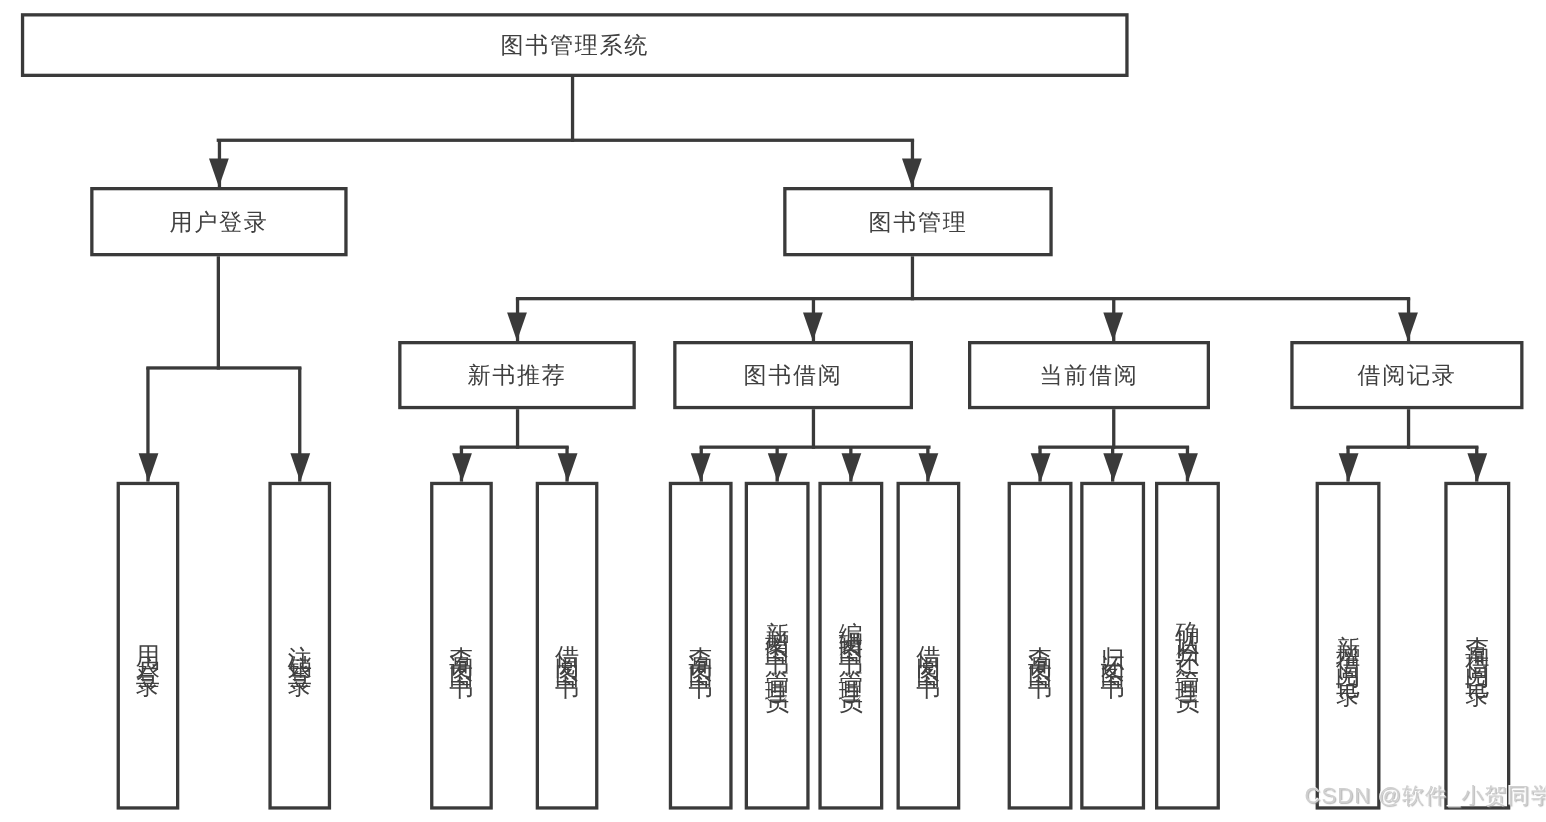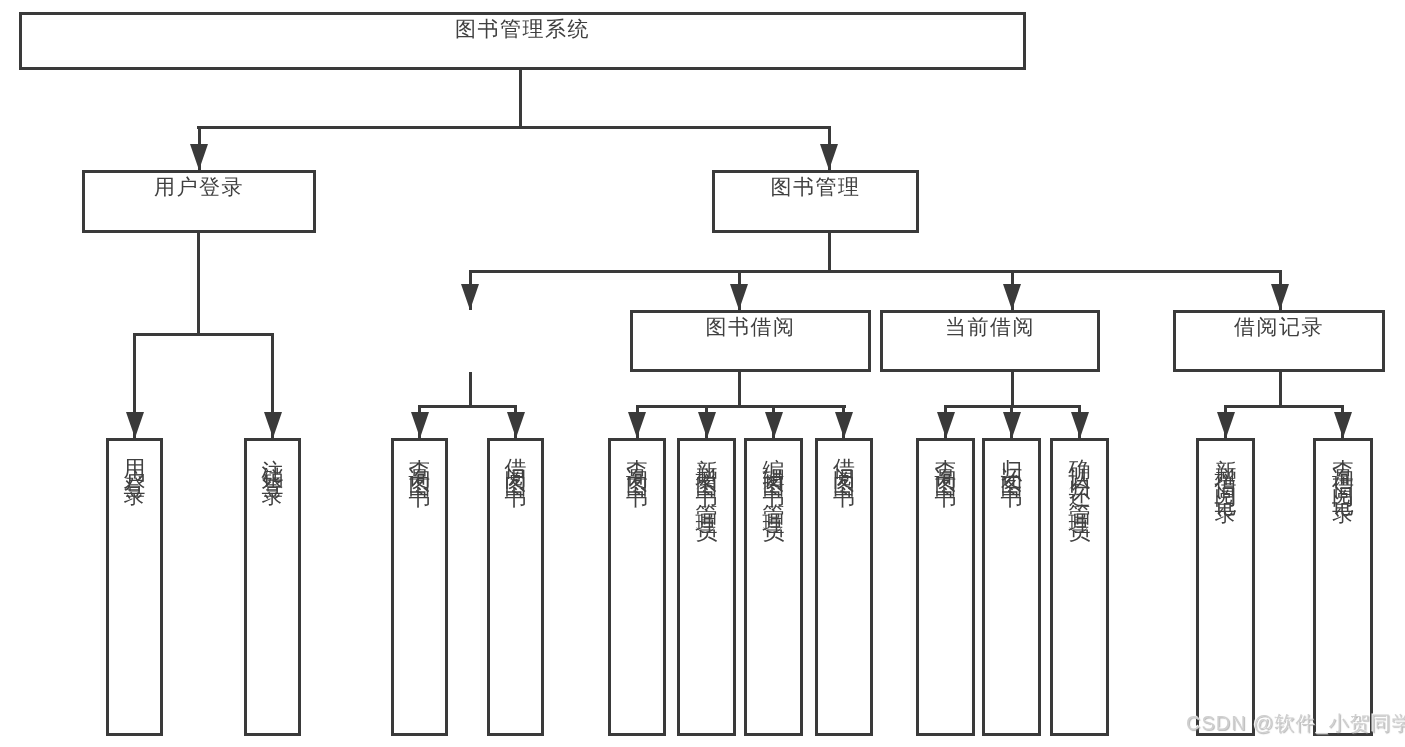--- a/index.html
+++ b/index.html
@@ -14,21 +14,21 @@
   .canvas{
     position:relative;
     width:1405px;height:747px;
     background:#ffffff;
     overflow:hidden;
   }
   .node{
     position:absolute;
     background:#ffffff;
     border:3px solid var(--line);
-    display:flex;justify-content:center;
+    display:flex;align-items:center;justify-content:center;
     color:var(--text);
   }
   .node.h span{
     font-size:21px;
     letter-spacing:1.5px;
     white-space:nowrap;
   }
   .node.v span{
     writing-mode:vertical-lr;
     text-orientation:mixed;
@@ -67,21 +67,21 @@
   <div class="vline" style="left:519px;top:70px;height:59px"></div>
   <div class="hline" style="left:197px;top:126px;width:634px"></div>
   <div class="vline" style="left:198px;top:127px;height:43px"></div>
   <div class="tri" style="left:190px;top:144px"></div>
   <div class="vline" style="left:828px;top:127px;height:43px"></div>
   <div class="tri" style="left:820px;top:144px"></div>
 
   <div class="node h" style="left:82px;top:170px;width:234px;height:63px">
     <span>用户登录</span>
   </div>
-  <div class="node h" style="left:712px;top:170px;width:207px;height:63px">
+  <div class="node h" style="left:712px;top:170px;width:245px;height:63px">
     <span>图书管理</span>
   </div>
 
   <div class="vline" style="left:197px;top:233px;height:103px"></div>
   <div class="hline" style="left:133px;top:333px;width:141px"></div>
   <div class="vline" style="left:133px;top:334px;height:104px"></div>
   <div class="tri" style="left:126px;top:412px"></div>
   <div class="vline" style="left:271px;top:334px;height:104px"></div>
   <div class="tri" style="left:264px;top:412px"></div>
 
@@ -89,21 +89,24 @@
   <div class="hline" style="left:469px;top:270px;width:813px"></div>
   <div class="vline" style="left:469px;top:271px;height:39px"></div>
   <div class="tri" style="left:461px;top:284px"></div>
   <div class="vline" style="left:738px;top:271px;height:39px"></div>
   <div class="tri" style="left:730px;top:284px"></div>
   <div class="vline" style="left:1011px;top:271px;height:39px"></div>
   <div class="tri" style="left:1003px;top:284px"></div>
   <div class="vline" style="left:1279px;top:271px;height:39px"></div>
   <div class="tri" style="left:1271px;top:284px"></div>
 
-  <div class="node h" style="left:630px;top:310px;width:241px;height:62px">
+  <div class="node h" style="left:362px;top:310px;width:216px;height:62px">
+    <span>新书推荐</span>
+  </div>
+  <div class="node h" style="left:612px;top:310px;width:218px;height:62px">
     <span>图书借阅</span>
   </div>
   <div class="node h" style="left:880px;top:310px;width:220px;height:62px">
     <span>当前借阅</span>
   </div>
   <div class="node h" style="left:1173px;top:310px;width:212px;height:62px">
     <span>借阅记录</span>
   </div>
 
   <div class="vline" style="left:469px;top:372px;height:36px"></div>

